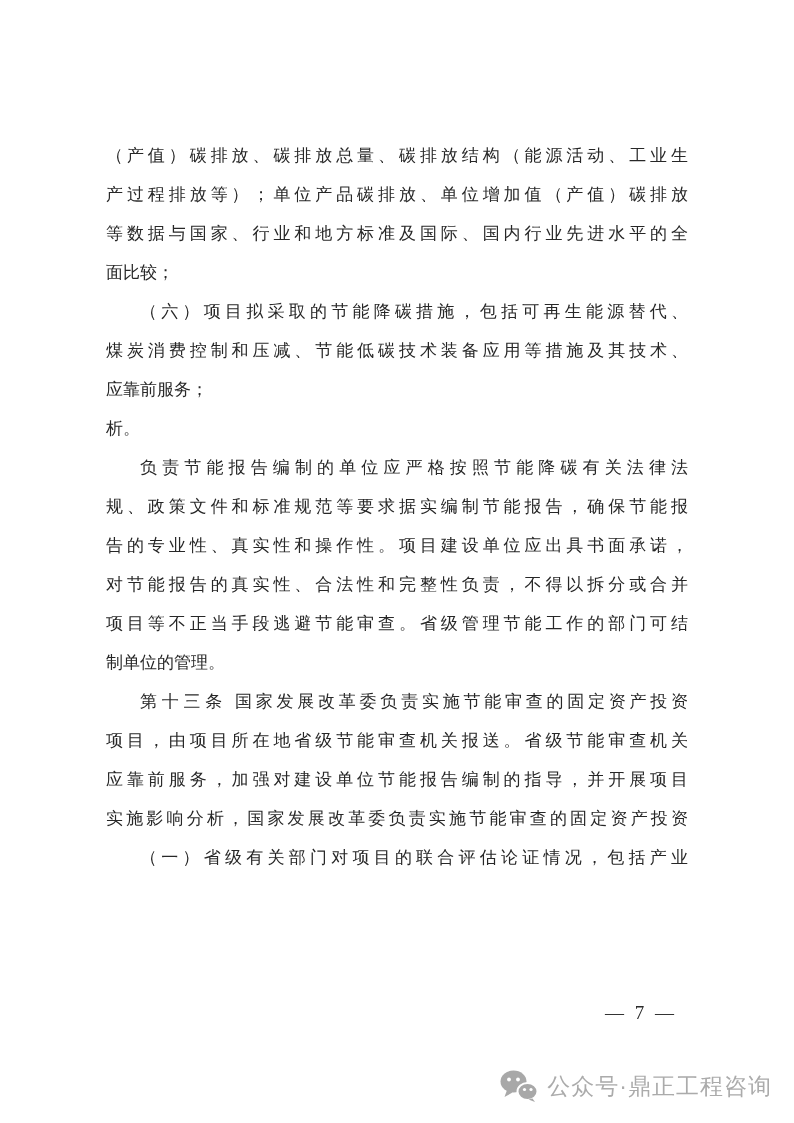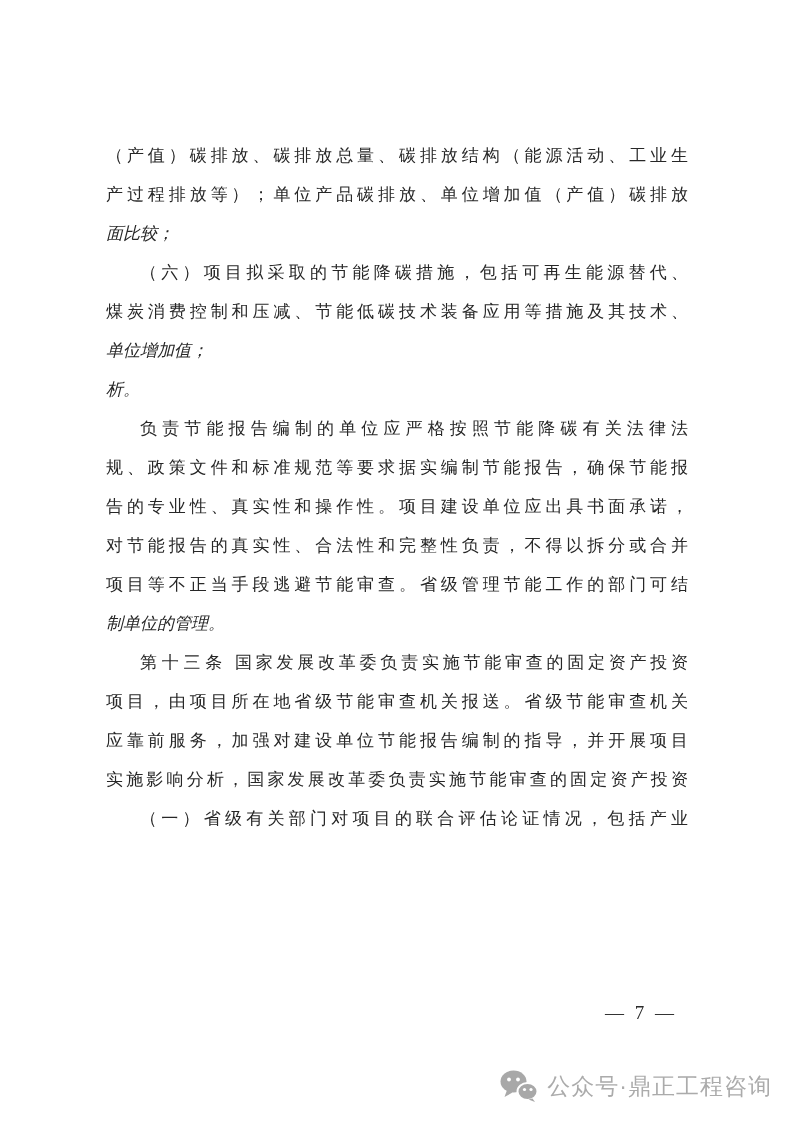--- a/index.html
+++ b/index.html
@@ -26,21 +26,21 @@
   .para { margin: 0; padding: 0; }
   .line {
     height: 39px;
     line-height: 39px;
     text-align: justify;
     text-align-last: justify;
     text-justify: inter-character;
     overflow: hidden;
   }
   .line.indent { text-indent: 2em; }
-  .line.flush { text-align: center; text-align-last: left; font-style: italic; }
+  .line.flush { text-align: center; text-align-last: left; }
   .line b {
     font-weight: 400;
     font-family: "Liberation Sans", "DejaVu Sans", sans-serif;
     letter-spacing: 1px;
   }
   .page-number {
     position: absolute;
     top: 999px;
     right: 117px;
     height: 28px;
@@ -69,26 +69,27 @@
 </style>
 </head>
 <body>
 
 <div class="page">
 
   <div class="doc-body">
       <div class="para">
         <div class="line">（产值）碳排放、碳排放总量、碳排放结构（能源活动、工业生</div>
         <div class="line">产过程排放等）；单位产品碳排放、单位增加值（产值）碳排放</div>
+        <div class="line">等数据与国家、行业和地方标准及国际、国内行业先进水平的全</div>
         <div class="line flush">面比较；</div>
       </div>
       <div class="para">
         <div class="line indent">（六）项目拟采取的节能降碳措施，包括可再生能源替代、</div>
         <div class="line">煤炭消费控制和压减、节能低碳技术装备应用等措施及其技术、</div>
-        <div class="line flush">单位增加值；</div>
+        <div class="line flush">应靠前服务；</div>
       </div>
       <div class="para">
         <div class="line flush">析。</div>
       </div>
       <div class="para">
         <div class="line indent">负责节能报告编制的单位应严格按照节能降碳有关法律法</div>
         <div class="line">规、政策文件和标准规范等要求据实编制节能报告，确保节能报</div>
         <div class="line">告的专业性、真实性和操作性。项目建设单位应出具书面承诺，</div>
         <div class="line">对节能报告的真实性、合法性和完整性负责，不得以拆分或合并</div>
         <div class="line">项目等不正当手段逃避节能审查。省级管理节能工作的部门可结</div>

